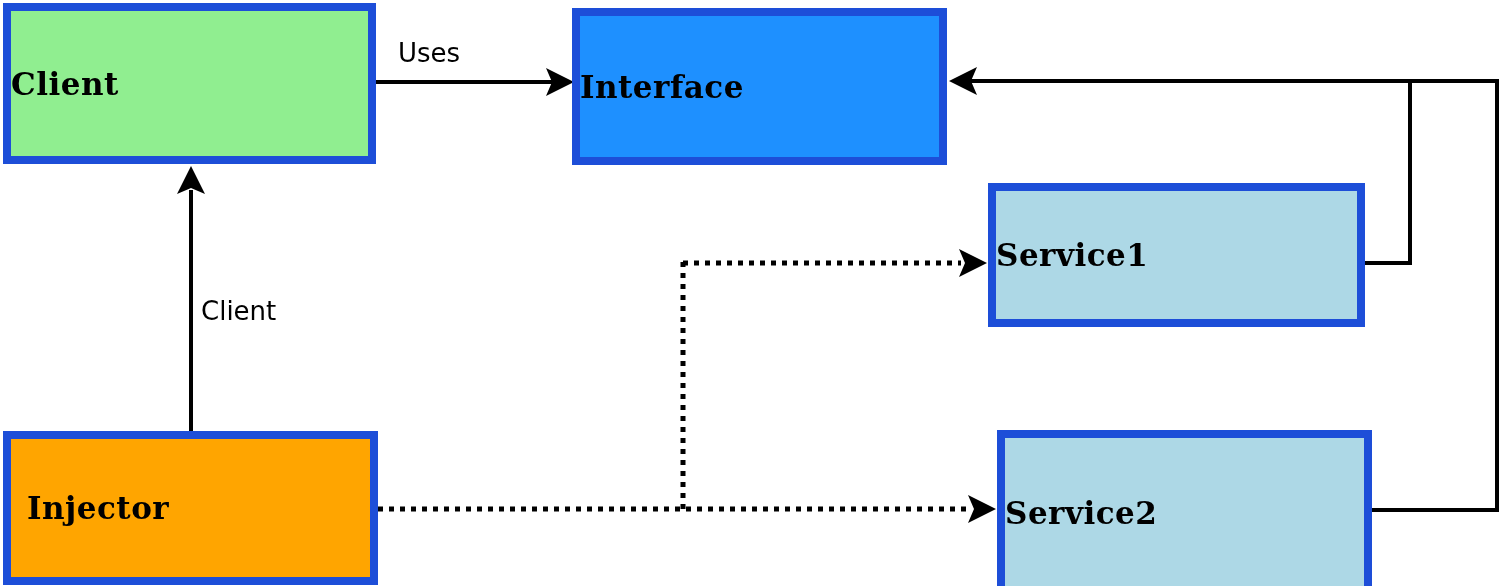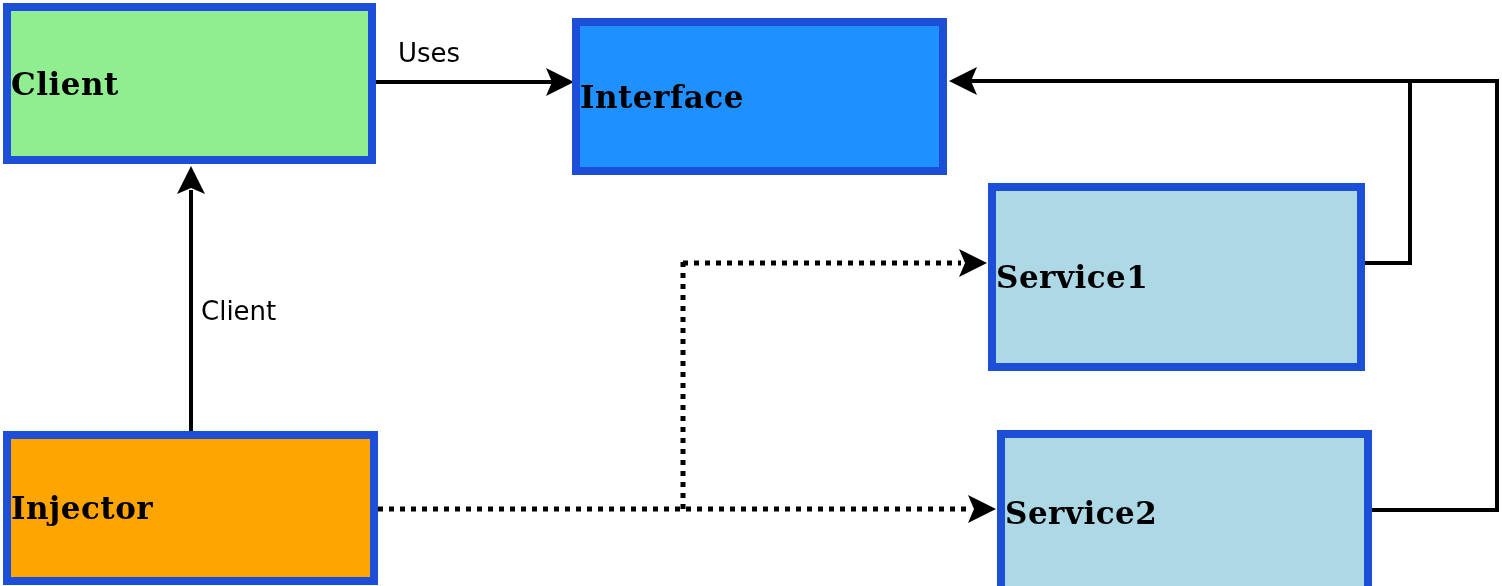--- a/index.html
+++ b/index.html
@@ -23,24 +23,24 @@
     display: flex;
     align-items: center;
     justify-content: flex-start;
     font-family: "DejaVu Serif", "Liberation Serif", serif;
     font-weight: bold;
     font-size: 31px;
     color: #000000;
     letter-spacing: 0.5px;
   }
   .box-client    { left: 3px;    top: 3px;   width: 373px; height: 161px; }
-  .box-interface { left: 572px;  top: 18px;   width: 375px; height: 157px; }
-  .box-service1  { left: 988px;  top: 183px; width: 377px; height: 188px; }
+  .box-interface { left: 572px;  top: 8px;   width: 375px; height: 157px; }
+  .box-service1  { left: 988px;  top: 183px; width: 377px; height: 144px; }
   .box-service2  { left: 997px;  top: 430px; width: 375px; height: 165px; }
-  .box-injector  { left: 3px;    top: 431px; width: 375px; height: 154px; }
+  .box-injector  { left: 3px;    top: 431px; width: 375px; height: 154px; padding-left: 16px; }
   .edge-label {
     position: absolute;
     font-family: "DejaVu Sans", "Liberation Sans", sans-serif;
     font-size: 26px;
     color: #000000;
     white-space: nowrap;
   }
   .label-uses       { left: 398px;  top: 38px;  width: 130px; text-align: left; }
   .label-implements { left: 1050px; top: 37px;  width: 210px; text-align: center; }
   .label-injects    { left: 201px;  top: 296px; }

